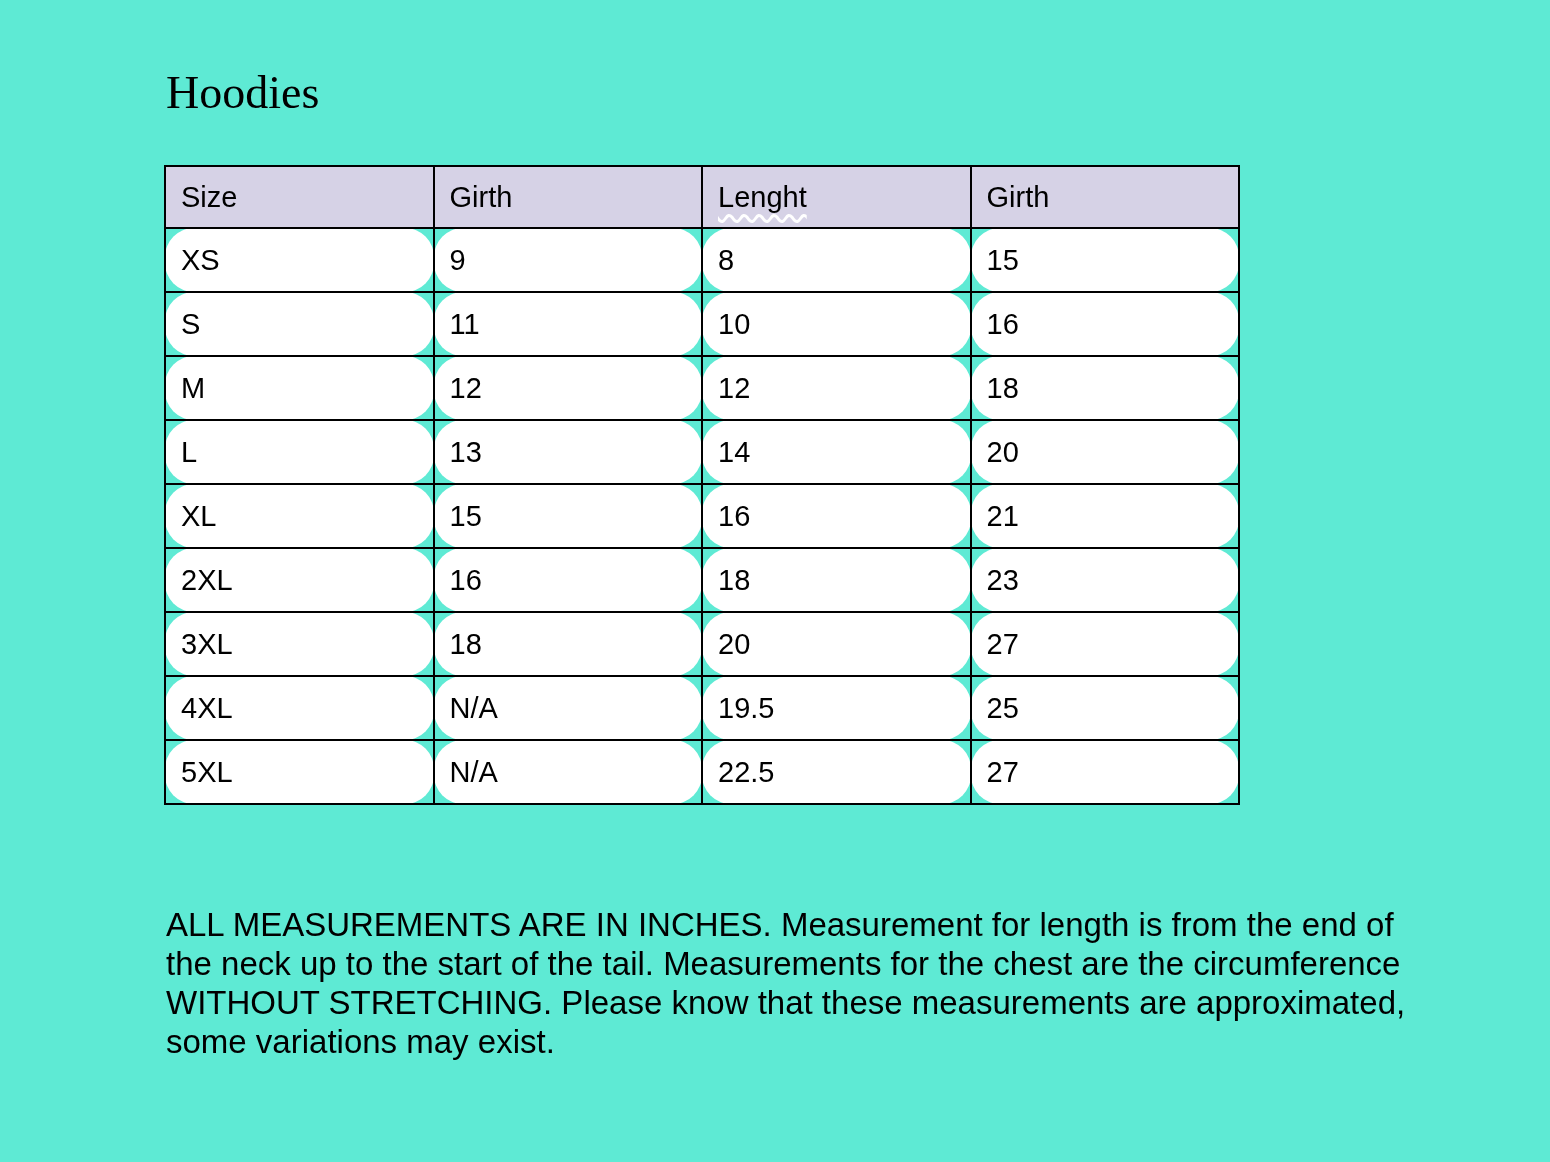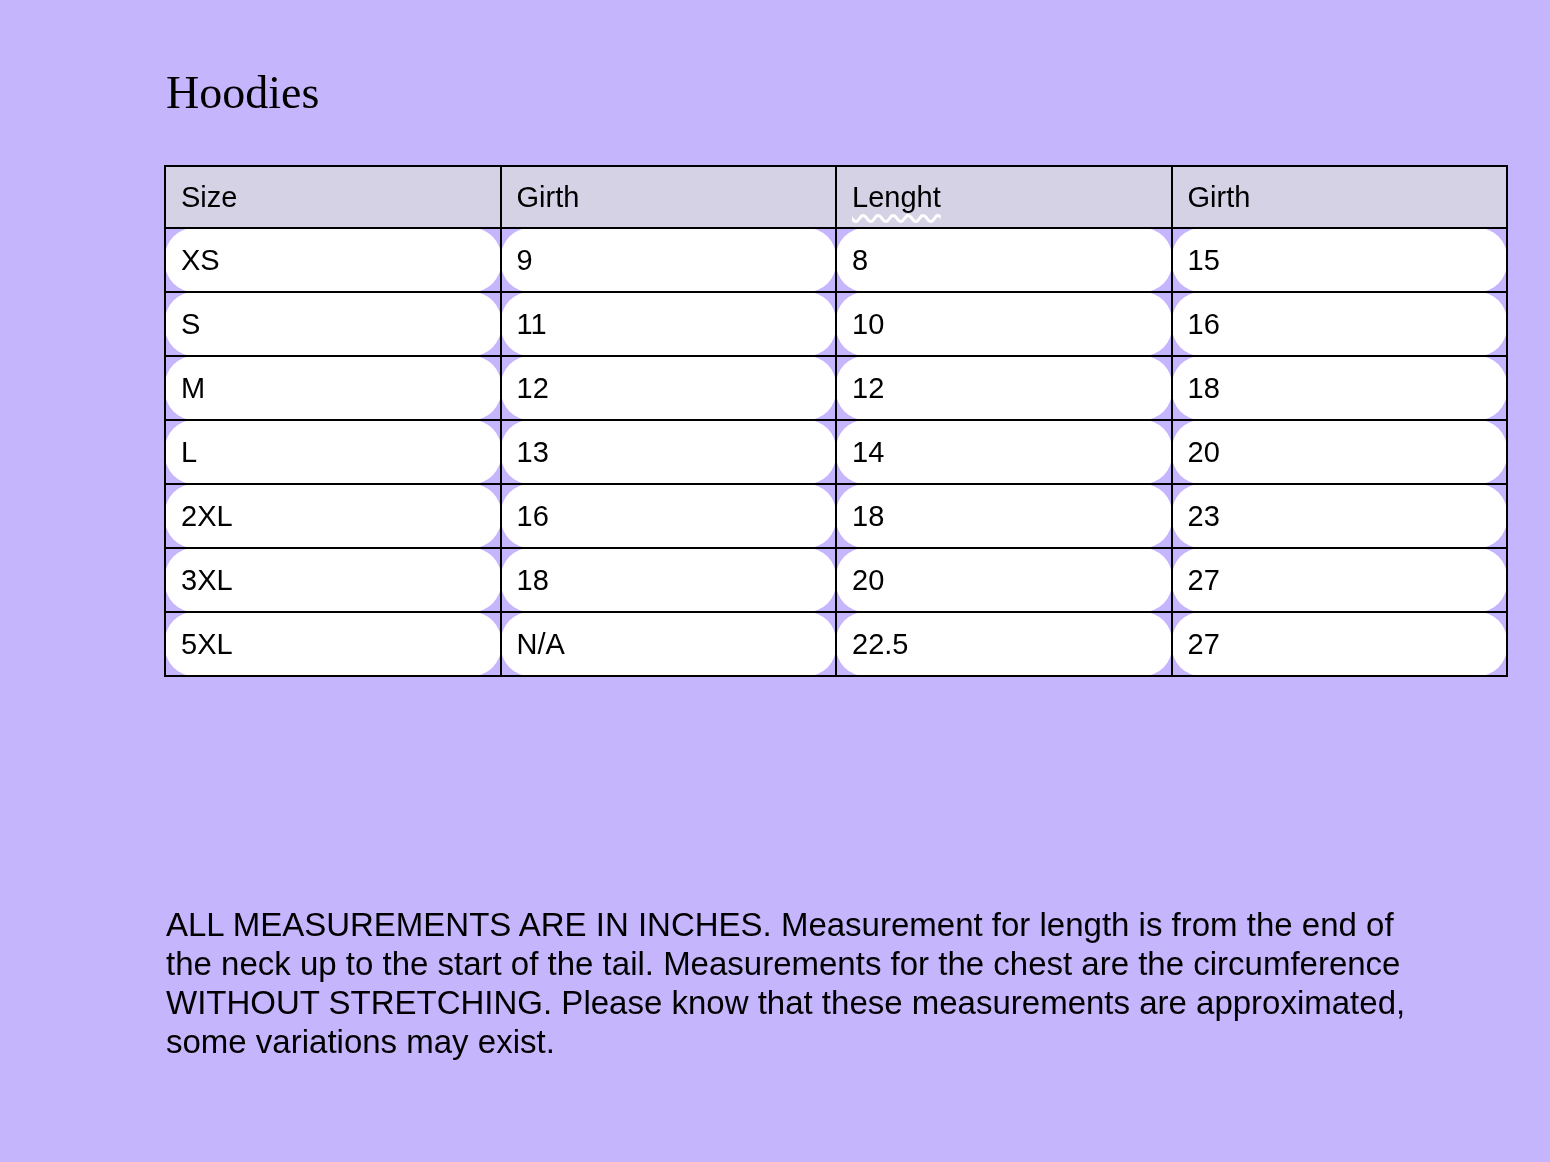--- a/index.html
+++ b/index.html
@@ -10,37 +10,37 @@
     width: 1550px;
     height: 1162px;
     font-family: "Liberation Sans", sans-serif;
     color: #000000;
     overflow: hidden;
   }
   .doc-page {
     position: relative;
     width: 1550px;
     height: 1162px;
-    background: #c4b5fd;
+    background: #5eead4;
   }
   .doc-title {
     font-family: "Liberation Serif", serif;
     font-weight: 400;
     font-size: 46px;
     line-height: 54px;
     margin: 0;
     position: absolute;
     left: 166px;
     top: 66px;
   }
   table.size-table {
     position: absolute;
     left: 164px;
     top: 165px;
-    width: 1344px;
+    width: 1076px;
     border-collapse: collapse;
     table-layout: fixed;
     border: 2px solid #be185d;
   }
   table.size-table th,
   table.size-table td {
     border: 2px solid #000000;
     font-size: 29px;
     font-weight: 400;
     text-align: left;
@@ -111,30 +111,42 @@
         <td>12</td>
         <td>18</td>
       </tr>
       <tr>
         <td>L</td>
         <td>13</td>
         <td>14</td>
         <td>20</td>
       </tr>
       <tr>
+        <td>XL</td>
+        <td>15</td>
+        <td>16</td>
+        <td>21</td>
+      </tr>
+      <tr>
         <td>2XL</td>
         <td>16</td>
         <td>18</td>
         <td>23</td>
       </tr>
       <tr>
         <td>3XL</td>
         <td>18</td>
         <td>20</td>
         <td>27</td>
+      </tr>
+      <tr>
+        <td>4XL</td>
+        <td>N/A</td>
+        <td>19.5</td>
+        <td>25</td>
       </tr>
       <tr>
         <td>5XL</td>
         <td>N/A</td>
         <td>22.5</td>
         <td>27</td>
       </tr>
     </tbody>
   </table>
 

